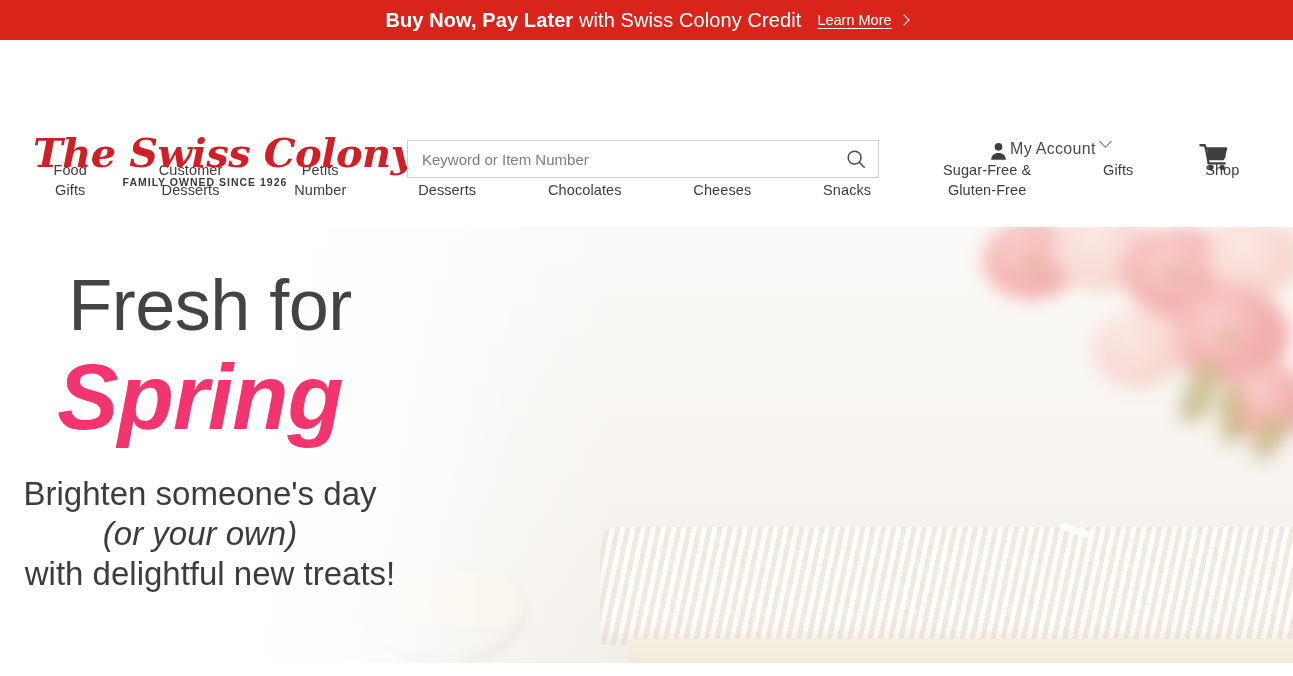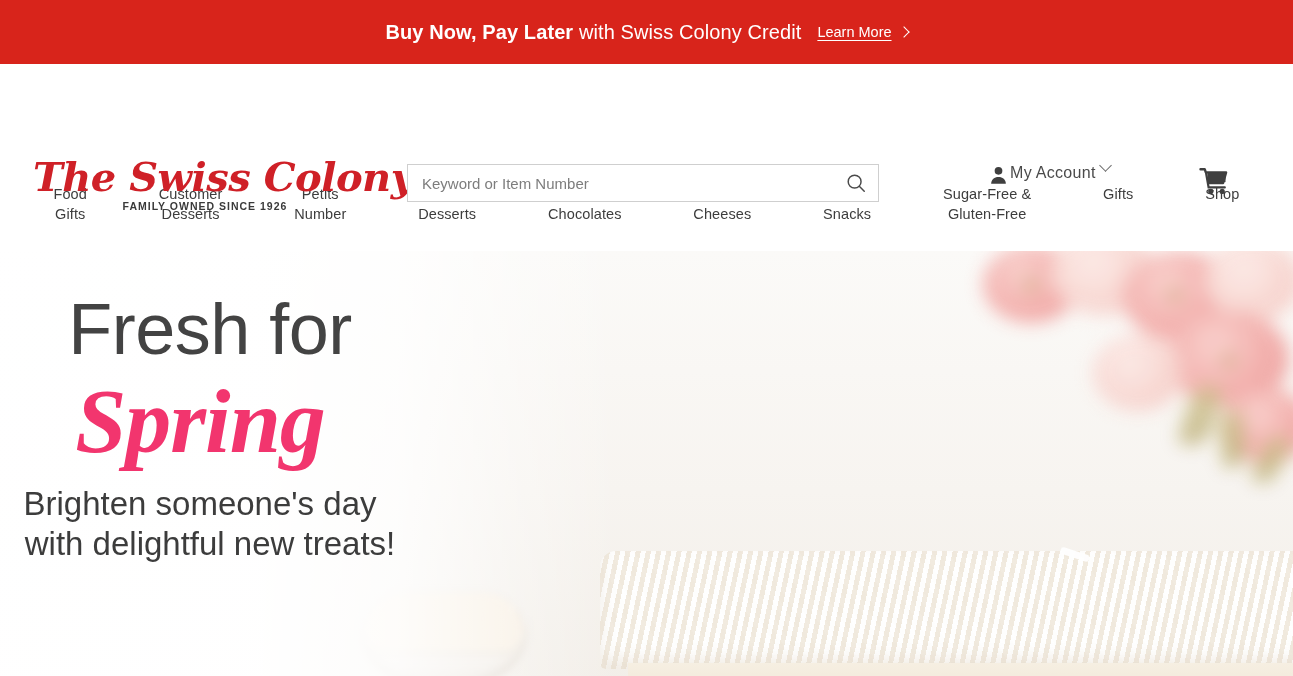--- a/index.html
+++ b/index.html
@@ -6,21 +6,21 @@
   html, body {
     width:1293px; height:676px;
     overflow:hidden;
     background:#ffffff;
     font-family:"Liberation Sans", sans-serif;
     -webkit-font-smoothing:antialiased;
   }
 
   
   .promo-banner{
-    height:64px; width:100%;
+    height:40px; width:100%;
     background:#d8241b;
     display:flex; align-items:center; justify-content:center;
     gap:16px;
     position:relative;
   }
   .promo-text{
     color:#ffffff; font-size:20px; letter-spacing:.1px;
     white-space:nowrap;
   }
   .promo-text .bold{ font-weight:bold; }
@@ -227,29 +227,29 @@
 
   .hero-copy{
     position:absolute; left:0; top:0; width:400px;
     text-align:center; padding-top:42px;
   }
   .hl-1{
     font-size:72px; color:#434343; font-weight:normal;
     line-height:1; letter-spacing:-.5px;padding-left:20px;
   }
   .hl-2{
-    font-family:Liberation Serif, serif;
+    font-family:Liberation Sans, sans-serif;
     font-style:italic; font-weight:bold;
     font-size:92px; color:#f2356e;
     line-height:1.05; letter-spacing:-1px;
     margin-top:8px;
   }
   .hl-3{
     font-size:33px; color:#3c3c3c; line-height:1.22;
-    margin-top:14px; white-space:nowrap;
+    margin-top:28px; white-space:nowrap;
   }
   .hl-4{
     font-size:33px; color:#3c3c3c; font-style:italic;
     line-height:1.22; white-space:nowrap;
   }
   .hl-5{
     font-size:33px; color:#3c3c3c; line-height:1.22;
     white-space:nowrap;
     padding-left:20px;
   }
@@ -362,15 +362,16 @@
 
     <div class="shred" style="left:1060px;top:300px; width:30px; height:7px; transform:rotate(18deg);"></div>
 
     <div class="hero-scrim"></div>
   </div>
 
   <div class="hero-copy">
     <div class="hl-1">Fresh for</div>
     <div class="hl-2">Spring</div>
     <div class="hl-3">Brighten someone's day</div>
+    <div class="hl-4">(or your own)</div>
     <div class="hl-5">with delightful new treats!</div>
   </div>
 </section>
 
 </body></html>

